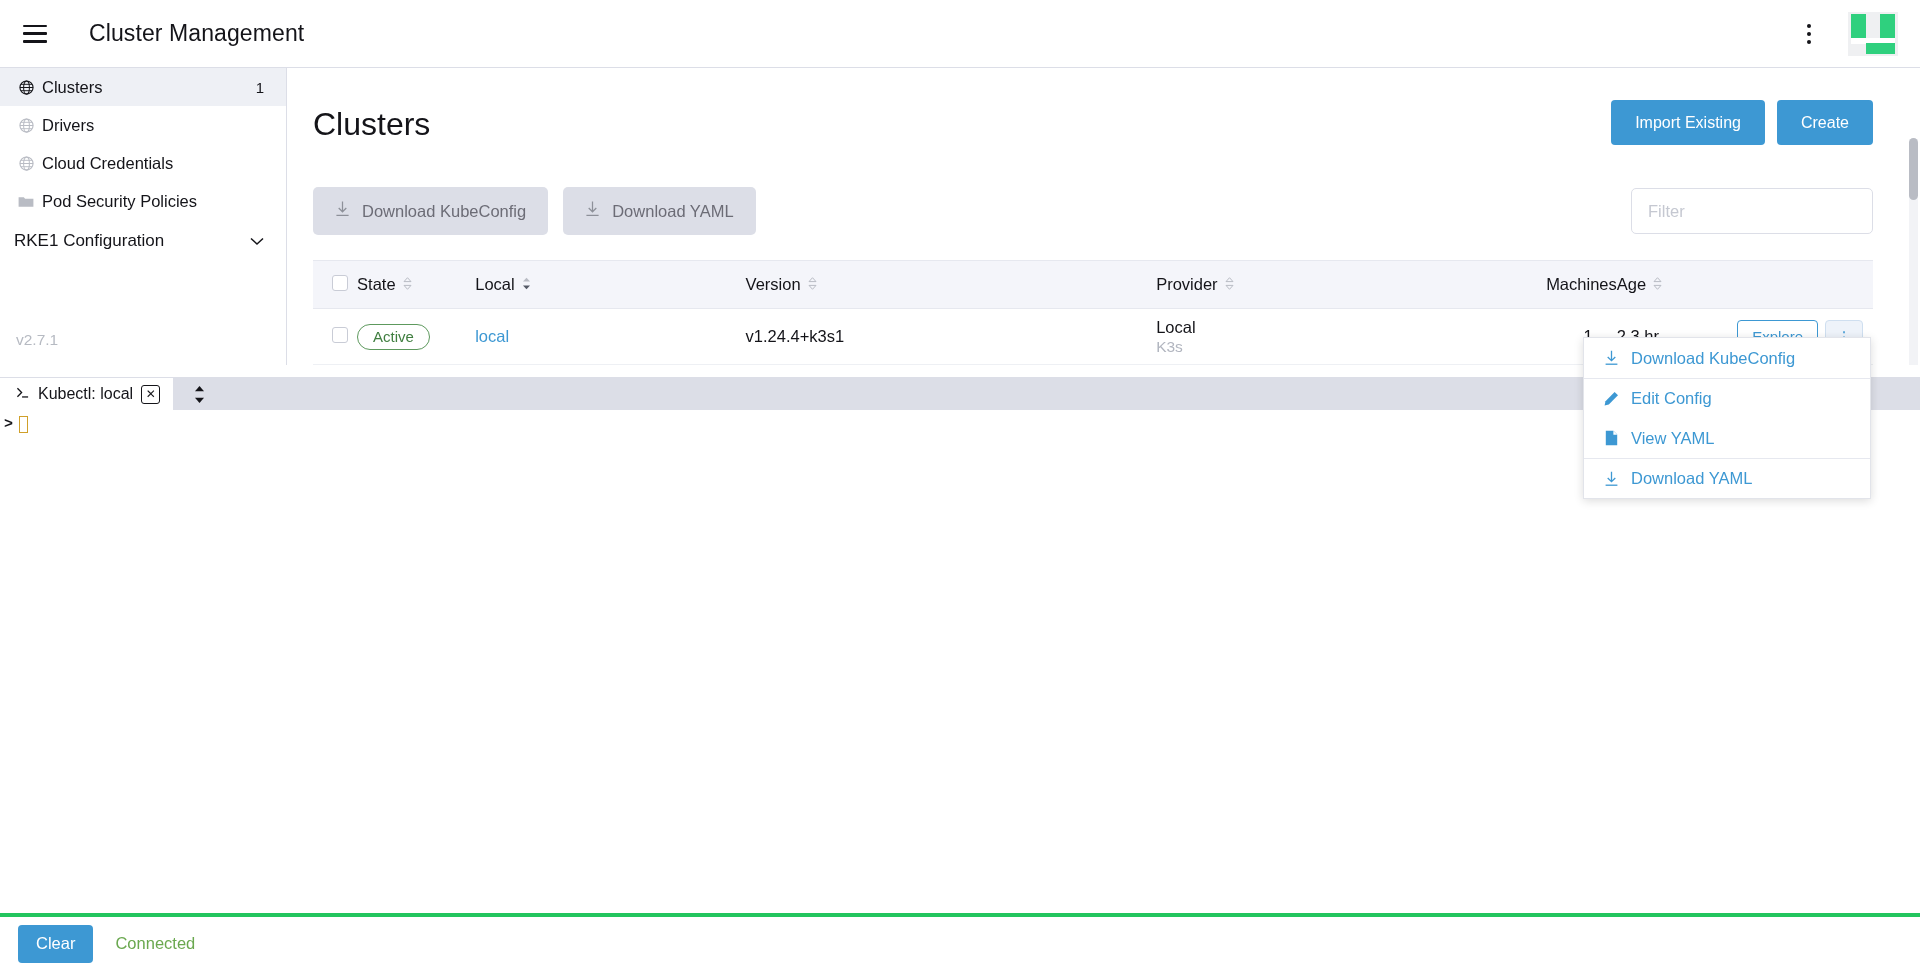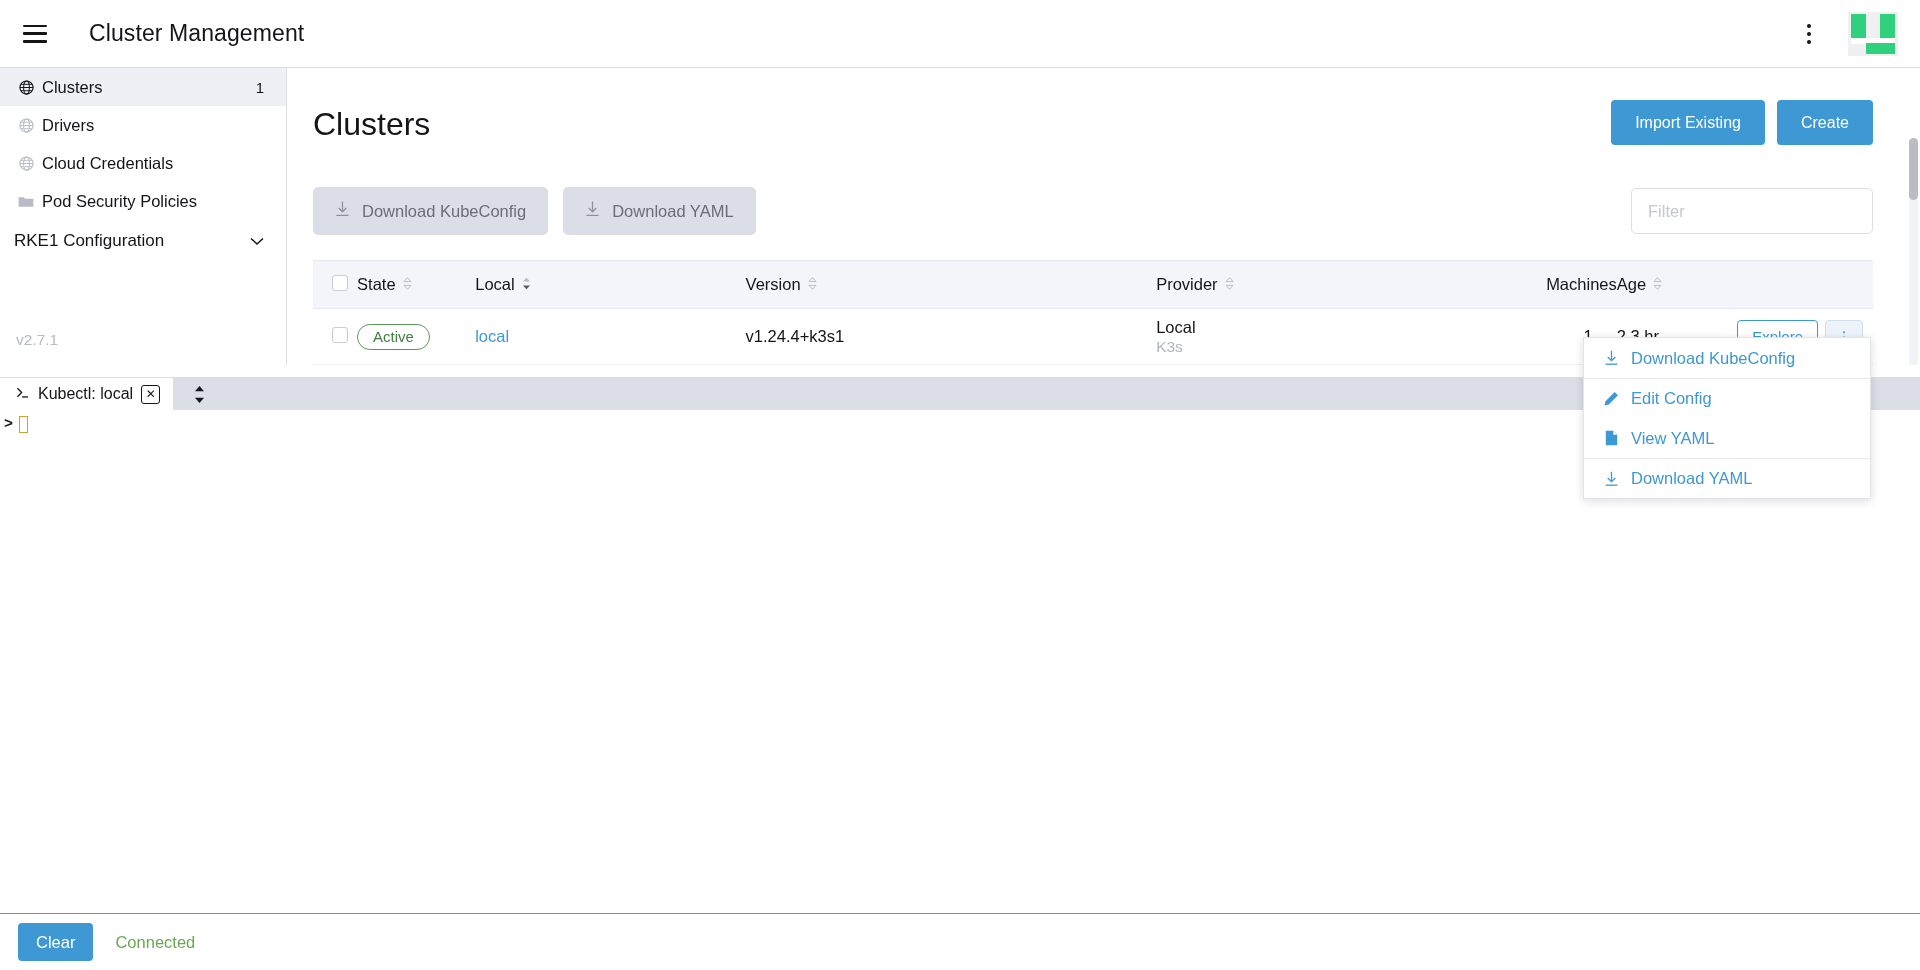--- a/index.html
+++ b/index.html
@@ -311,21 +311,21 @@
   .term-cursor {
     display: inline-block;
     width: 9px; height: 17px;
     border: 1.3px solid #d0a02a;
     background: transparent;
   }
   .term-footer {
     position: absolute;
     left: 0; right: 0; bottom: 0;
     height: 57px;
-    border-top: 1px solid #22c55e;
+    border-top: 4px solid #22c55e;
     display: flex; align-items: center;
     padding-left: 18px;
     gap: 22px;
     background: #fff;
   }
   .btn-clear {
     background: #3d98d3;
     color: #fff;
     border: none; border-radius: 4px;
     height: 38px; padding: 0 18px;

